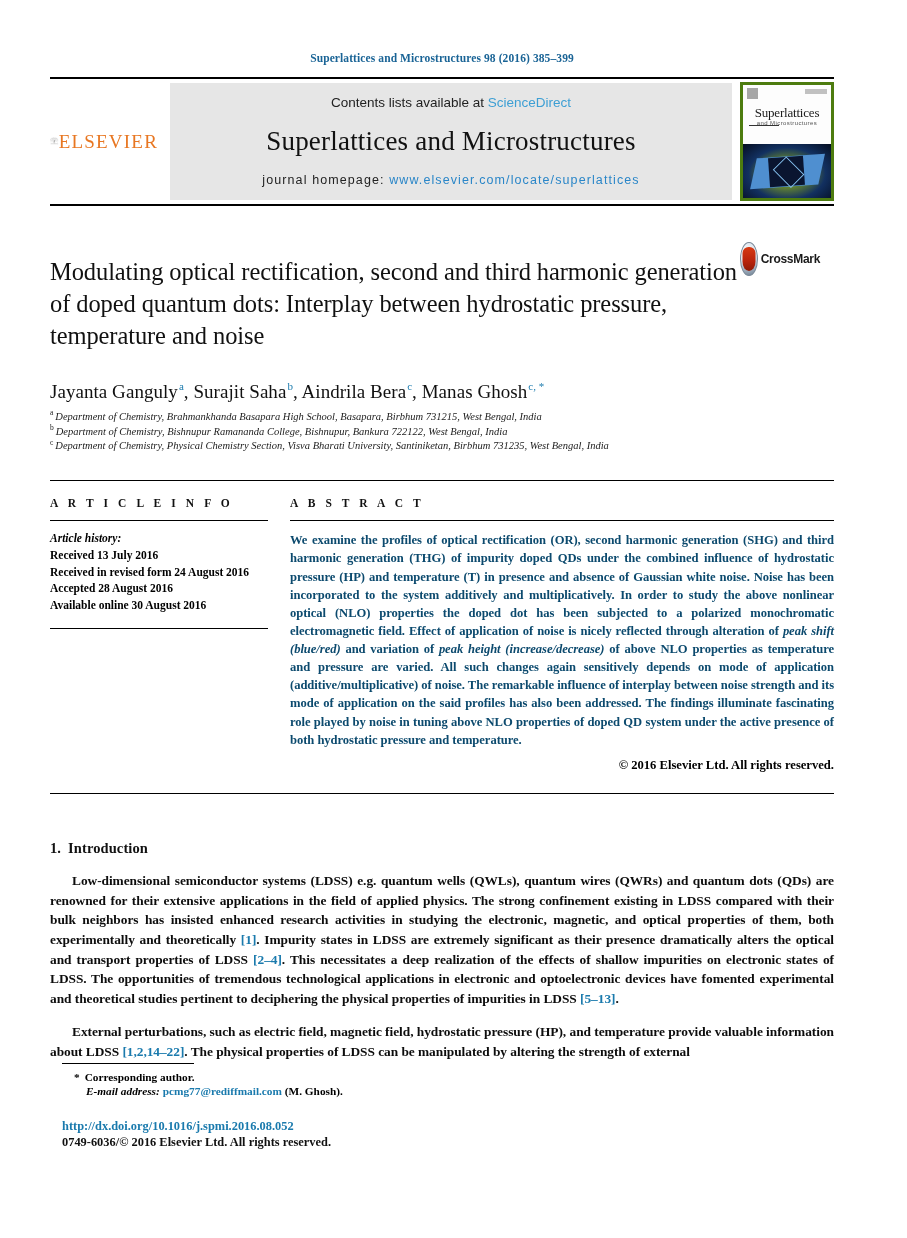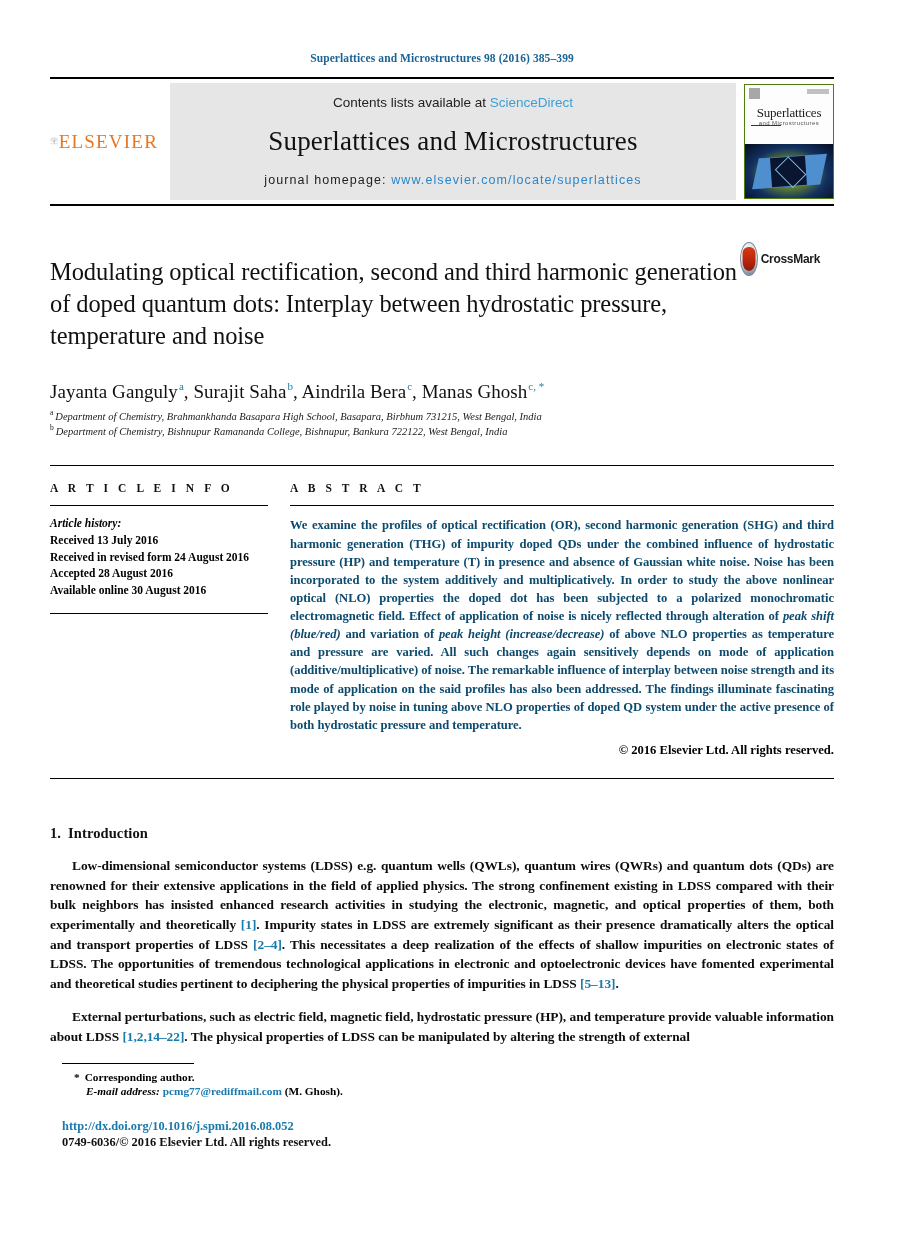--- a/index.html
+++ b/index.html
@@ -103,21 +103,21 @@
     color: #222;
     letter-spacing: 1.1px;
   }
   .homepage-line .hp-url {
     color: #2a86c8;
   }
   .cover-thumb {
     width: 88px;
     flex: 0 0 88px;
     height: 113px;
-    border: 1px solid #4d7c0f;
+    border: 3px solid #4d7c0f;
     background: #a16207;
     position: relative;
     overflow: hidden;
     align-self: center;
   }
   .cover-top {
     height: 52%;
     background: #fdfdfd;
     position: relative;
   }
@@ -476,20 +476,21 @@
       </div>
     </div>
 
     <div class="authors">
       <span><span>Jayanta Ganguly</span><sup>a</sup><span>, </span></span><span><span>Surajit Saha</span><sup>b</sup><span>, </span></span><span><span>Aindrila Bera</span><sup>c</sup><span>, </span></span><span><span>Manas Ghosh</span><sup class="star">c, *</sup></span>
     </div>
 
     <div class="affils">
       <div class="affil"><span class="amark">a</span><span>Department of Chemistry, Brahmankhanda Basapara High School, Basapara, Birbhum 731215, West Bengal, India</span></div>
       <div class="affil"><span class="amark">b</span><span>Department of Chemistry, Bishnupur Ramananda College, Bishnupur, Bankura 722122, West Bengal, India</span></div>
+      <div class="affil"><span class="amark">c</span><span>Department of Chemistry, Physical Chemistry Section, Visva Bharati University, Santiniketan, Birbhum 731235, West Bengal, India</span></div>
     </div>
 
     <div class="infoabs">
 
       <div class="col-info">
         <div class="sec-label">A R T I C L E   I N F O</div>
         <div class="thin-rule"></div>
         <div class="hist-title">Article history:</div>
         <div class="hist-line">Received 13 July 2016</div>
         <div class="hist-line">Received in revised form 24 August 2016</div>

